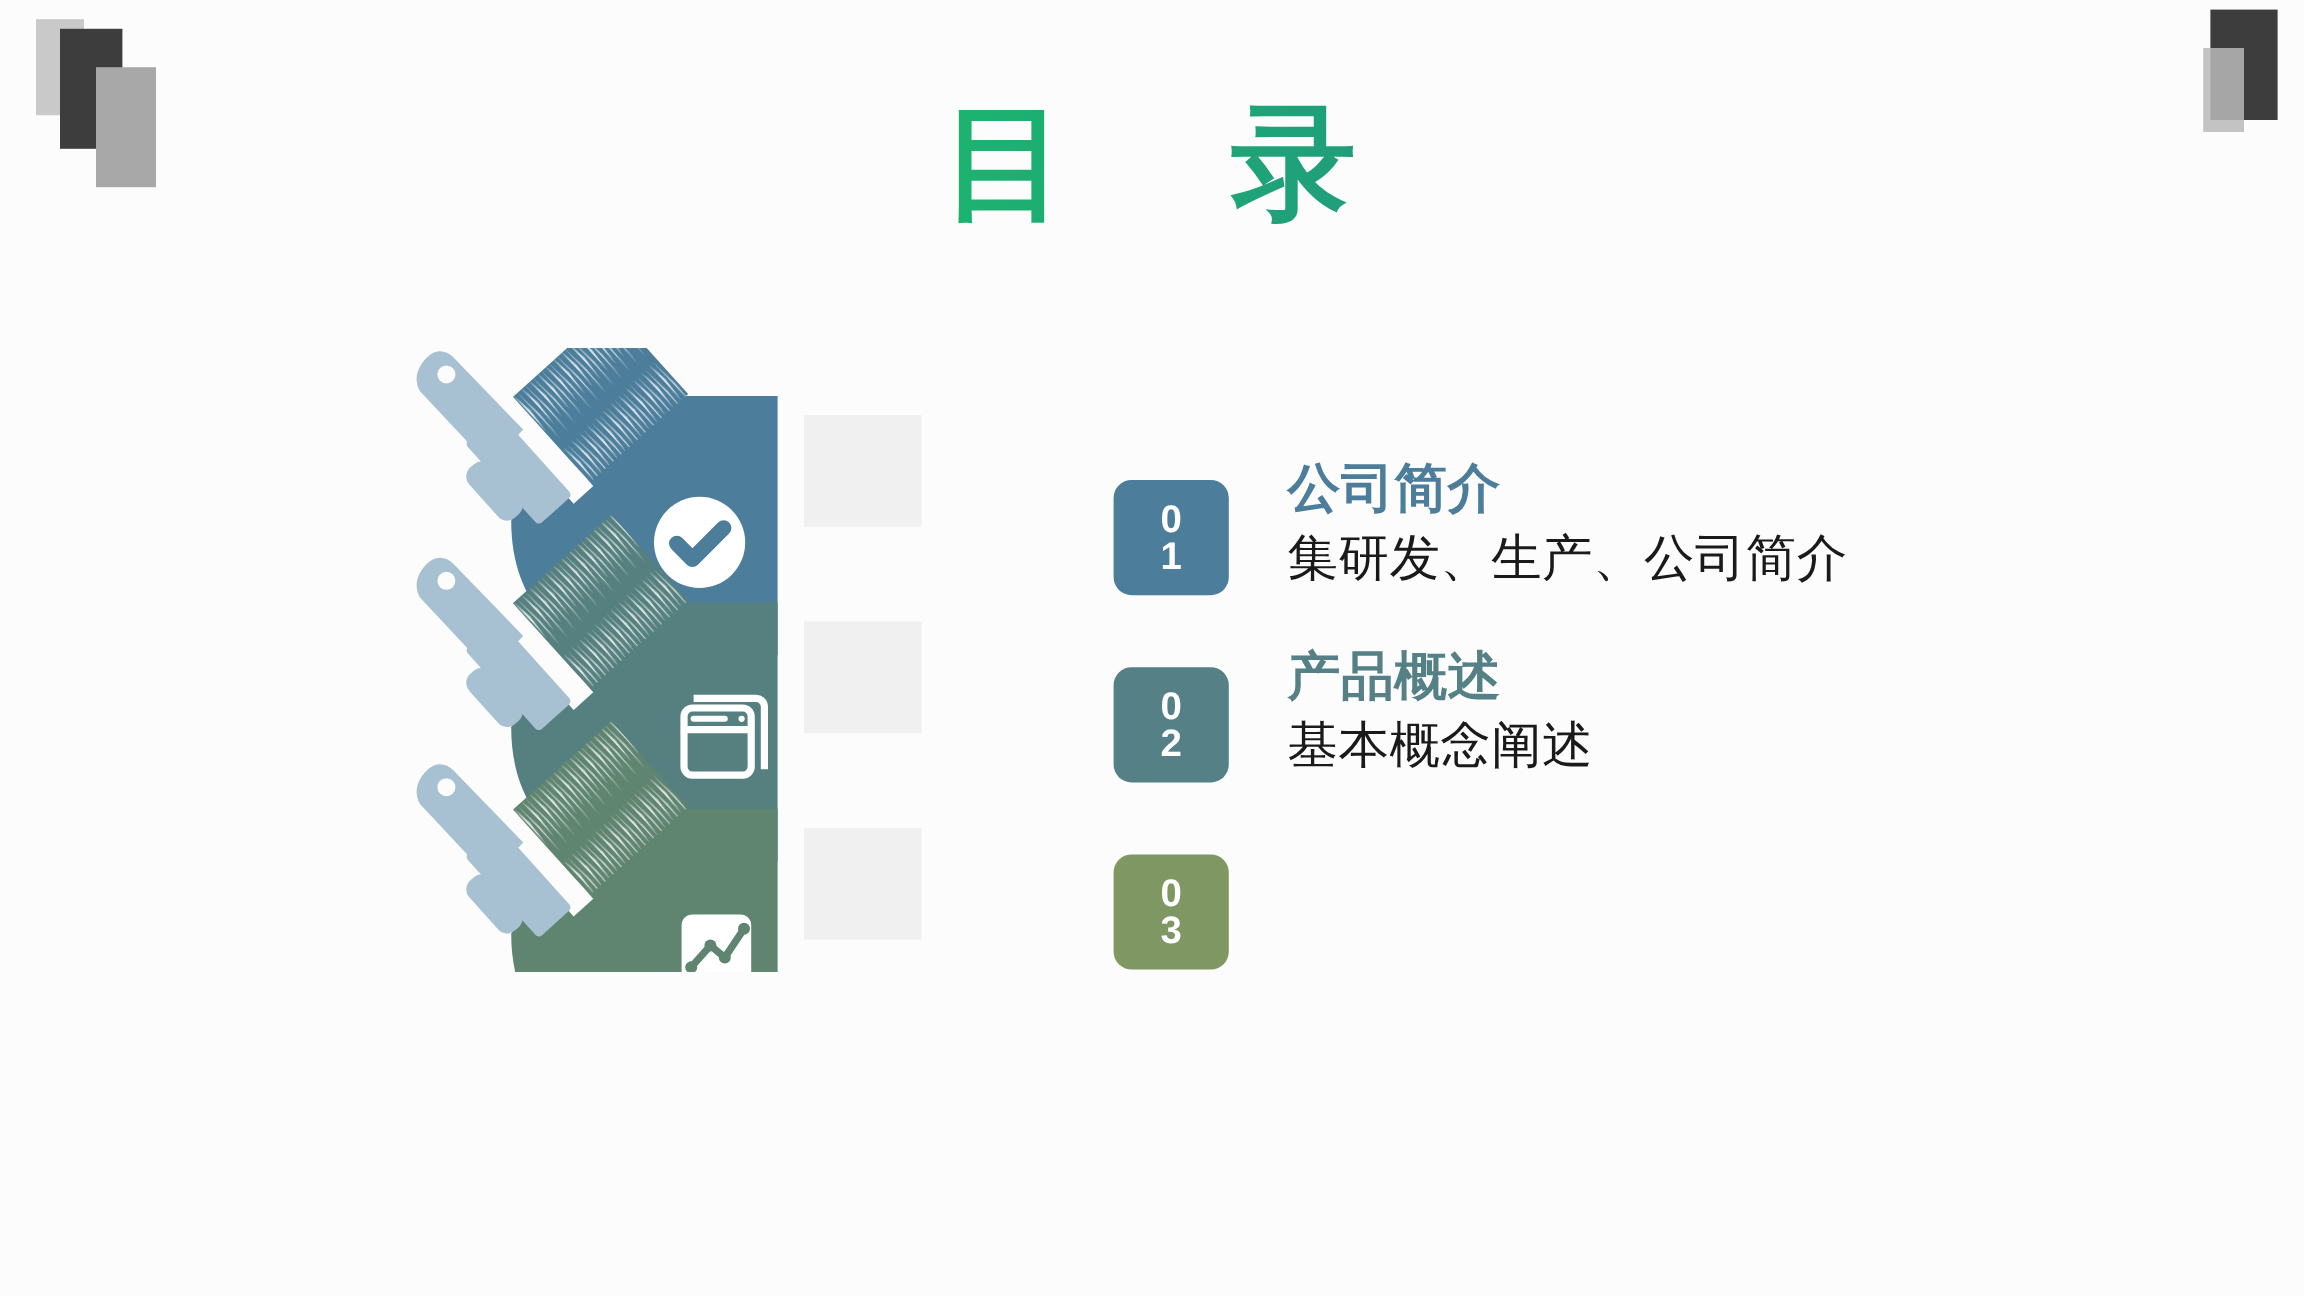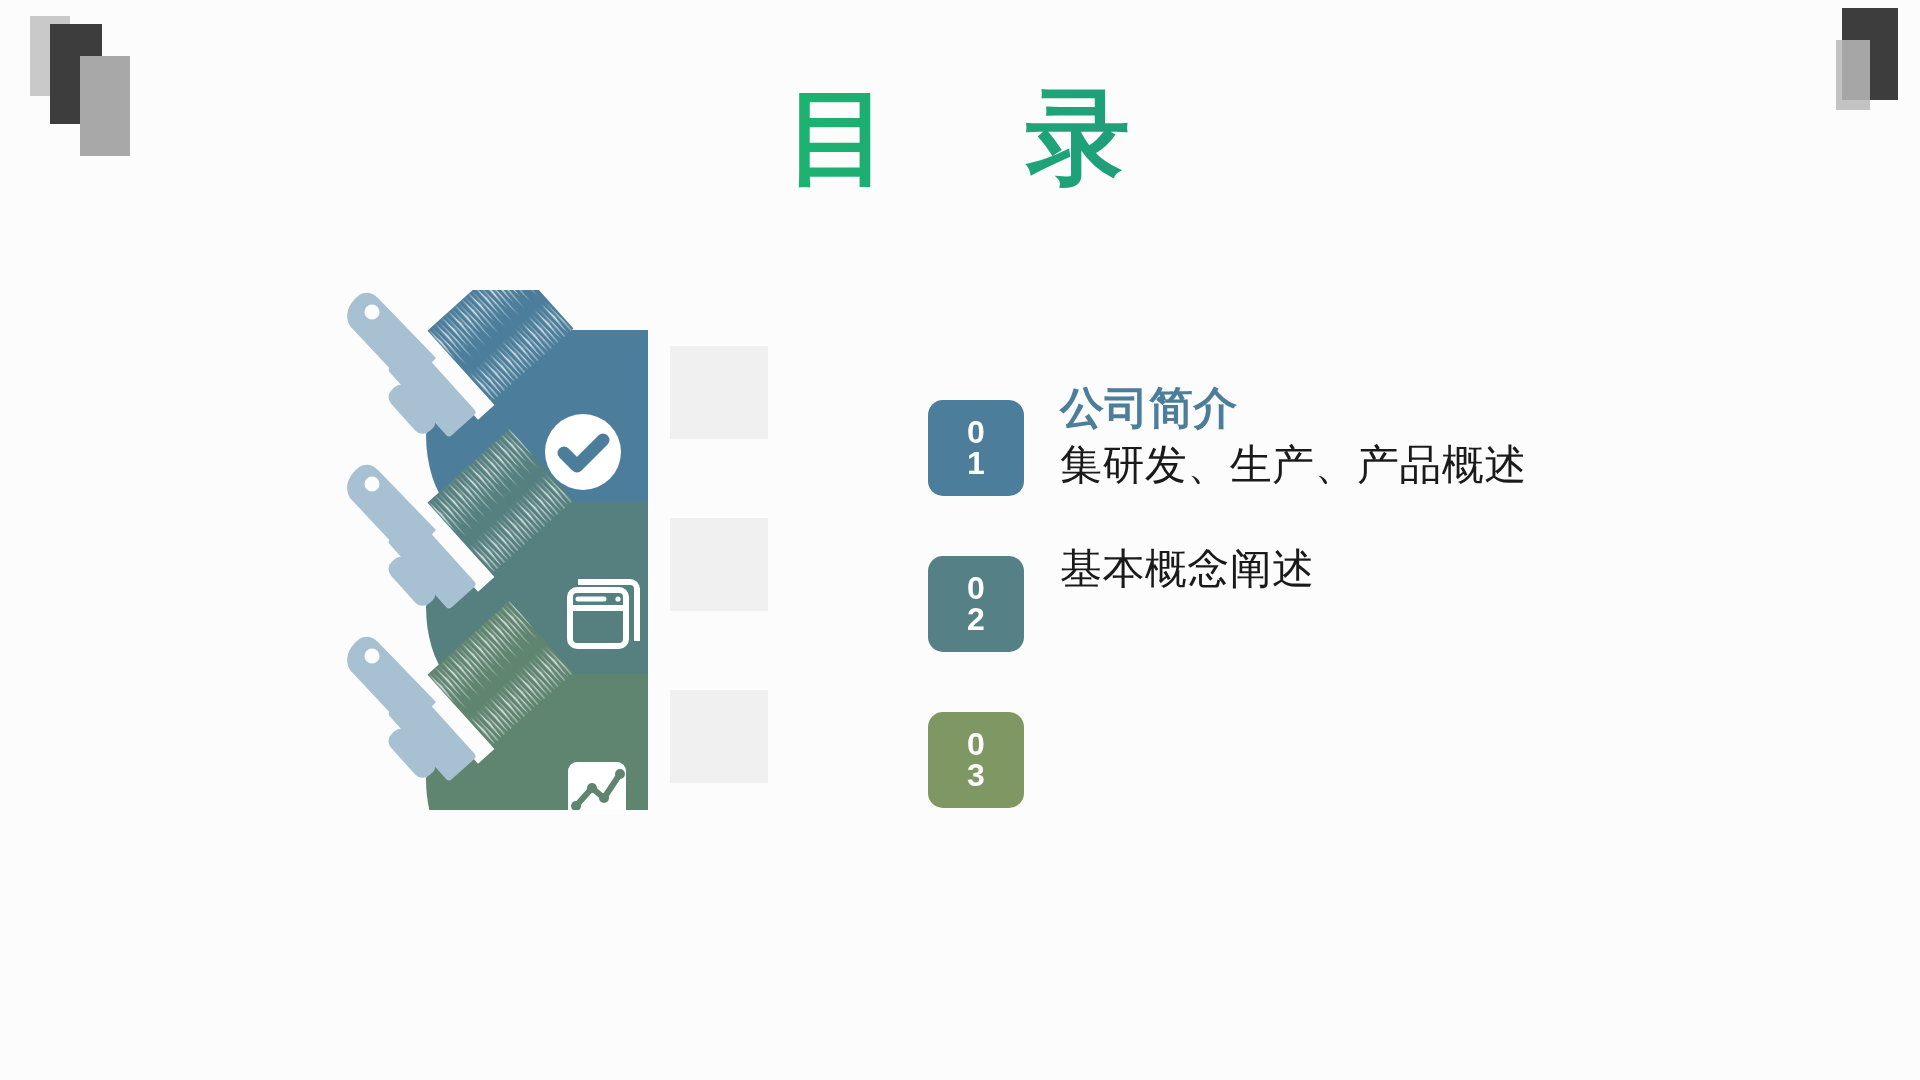--- a/index.html
+++ b/index.html
@@ -86,21 +86,21 @@
     align-items: center;
     justify-content: center;
     color: #ffffff;
     font-size: 32px;
     font-weight: bold;
     line-height: 0.98;
   }
   .toc-badge .d { display: block; }
 
   .toc-text {
-    margin-left: 36px;
+    margin-left: 49px;
     padding-top: 0px;
   }
   .toc-heading {
     font-size: 44px;
     font-weight: bold;
     line-height: 1.18;
     letter-spacing: 0.01em;
     margin: 0;
   }
   .toc-sub {
@@ -229,30 +229,31 @@
 
   <div id="toc-list">
 
     <div class="toc-item">
       <div class="toc-badge" style="background:#4c7e9b">
         <span class="d">0</span>
         <span class="d">1</span>
       </div>
       <div class="toc-text">
         <div class="toc-heading" style="color:#4c7e9b">公司简介</div>
-        <div class="toc-sub">集研发、生产、产品概述</div>
+        <div class="toc-sub">集研发、生产、公司简介</div>
       </div>
     </div>
 
     <div class="toc-item">
       <div class="toc-badge" style="background:#558086">
         <span class="d">0</span>
         <span class="d">2</span>
       </div>
       <div class="toc-text">
+        <div class="toc-heading" style="color:#558086">产品概述</div>
         <div class="toc-sub">基本概念阐述</div>
       </div>
     </div>
 
     <div class="toc-item">
       <div class="toc-badge" style="background:#7f9763">
         <span class="d">0</span>
         <span class="d">3</span>
       </div>
       <div class="toc-text">

